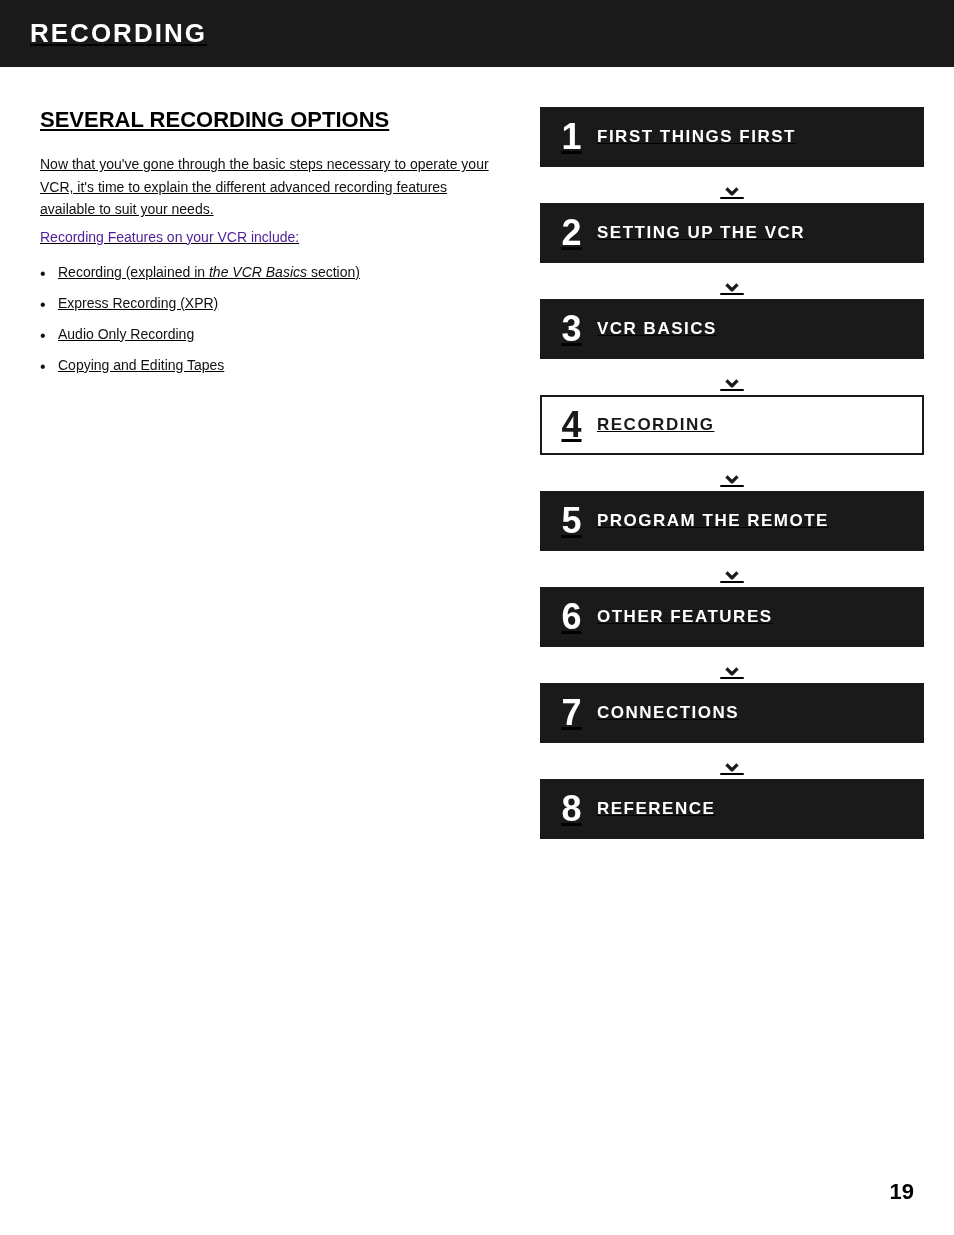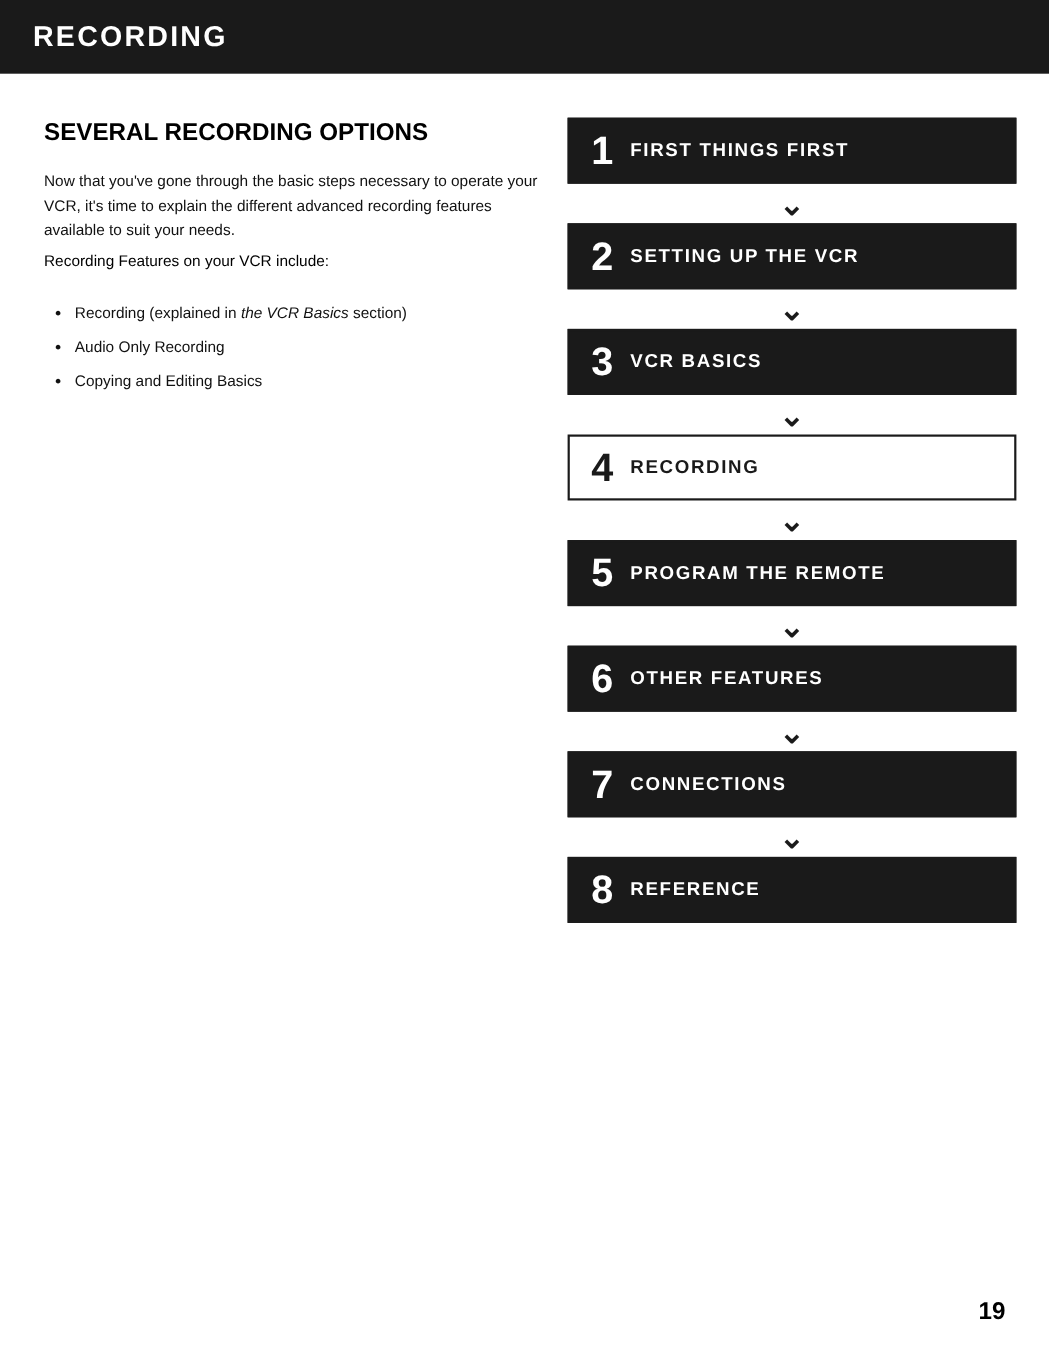--- a/index.html
+++ b/index.html
@@ -10,20 +10,21 @@
       min-height: 1235px;
       position: relative;
     }
 
     .page-container {
       width: 954px;
       min-height: 1235px;
       background: #fff;
       padding: 0;
       position: relative;
+      text-decoration: underline;
     }
 
     
     .header-bar {
       background: #1a1a1a;
       color: #fff;
       padding: 18px 30px;
       margin-bottom: 0;
     }
     .header-bar h1 {
@@ -31,21 +32,21 @@
       font-weight: 900;
       letter-spacing: 2px;
       text-transform: uppercase;
       font-family: Arial Black, Arial, sans-serif;
     }
 
     
     .main-content {
       display: flex;
       padding: 40px 30px 40px 40px;
-      gap: 16px;
+      gap: 40px;
     }
 
     
     .left-column {
       flex: 0 0 460px;
       max-width: 460px;
     }
 
     .section-title {
       font-family: Arial Black, Arial, sans-serif;
@@ -58,28 +59,28 @@
 
     .intro-text {
       font-size: 14px;
       line-height: 1.6;
       margin-bottom: 8px;
       color: #111;
     }
 
     .features-intro {
       font-size: 14px;
-      margin-bottom: 24px;
-      color: #000000;
+      margin-bottom: 12px;
+      color: #4c1d95;
     }
 
     .features-list {
       list-style: none;
       padding: 0;
-      margin: 10px;
+      margin: 0;
     }
 
     .features-list li {
       font-size: 14px;
       line-height: 1.5;
       padding: 5px 0 5px 18px;
       position: relative;
       color: #111;
     }
 
@@ -167,22 +168,23 @@
   </div>
 
   <div class="main-content">
 
     <div class="left-column">
       <h2 class="section-title">SEVERAL RECORDING OPTIONS</h2>
       <p class="intro-text">Now that you've gone through the basic steps necessary to operate your VCR, it's time to explain the different advanced recording features available to suit your needs.</p>
       <p class="features-intro">Recording Features on your VCR include:</p>
       <ul class="features-list">
         <li>Recording (explained in <em>the VCR Basics</em> section)</li>
+        <li>Express Recording (XPR)</li>
         <li>Audio Only Recording</li>
-        <li>Copying and Editing Basics</li>
+        <li>Copying and Editing Tapes</li>
       </ul>
     </div>
 
     <div class="right-column">
 
       <div class="nav-step" style="background:#1a1a1a; color:#fff; border:2px solid #1a1a1a;">
         <span class="step-num">1</span>
         <span class="step-label">FIRST THINGS FIRST</span>
       </div>
 

